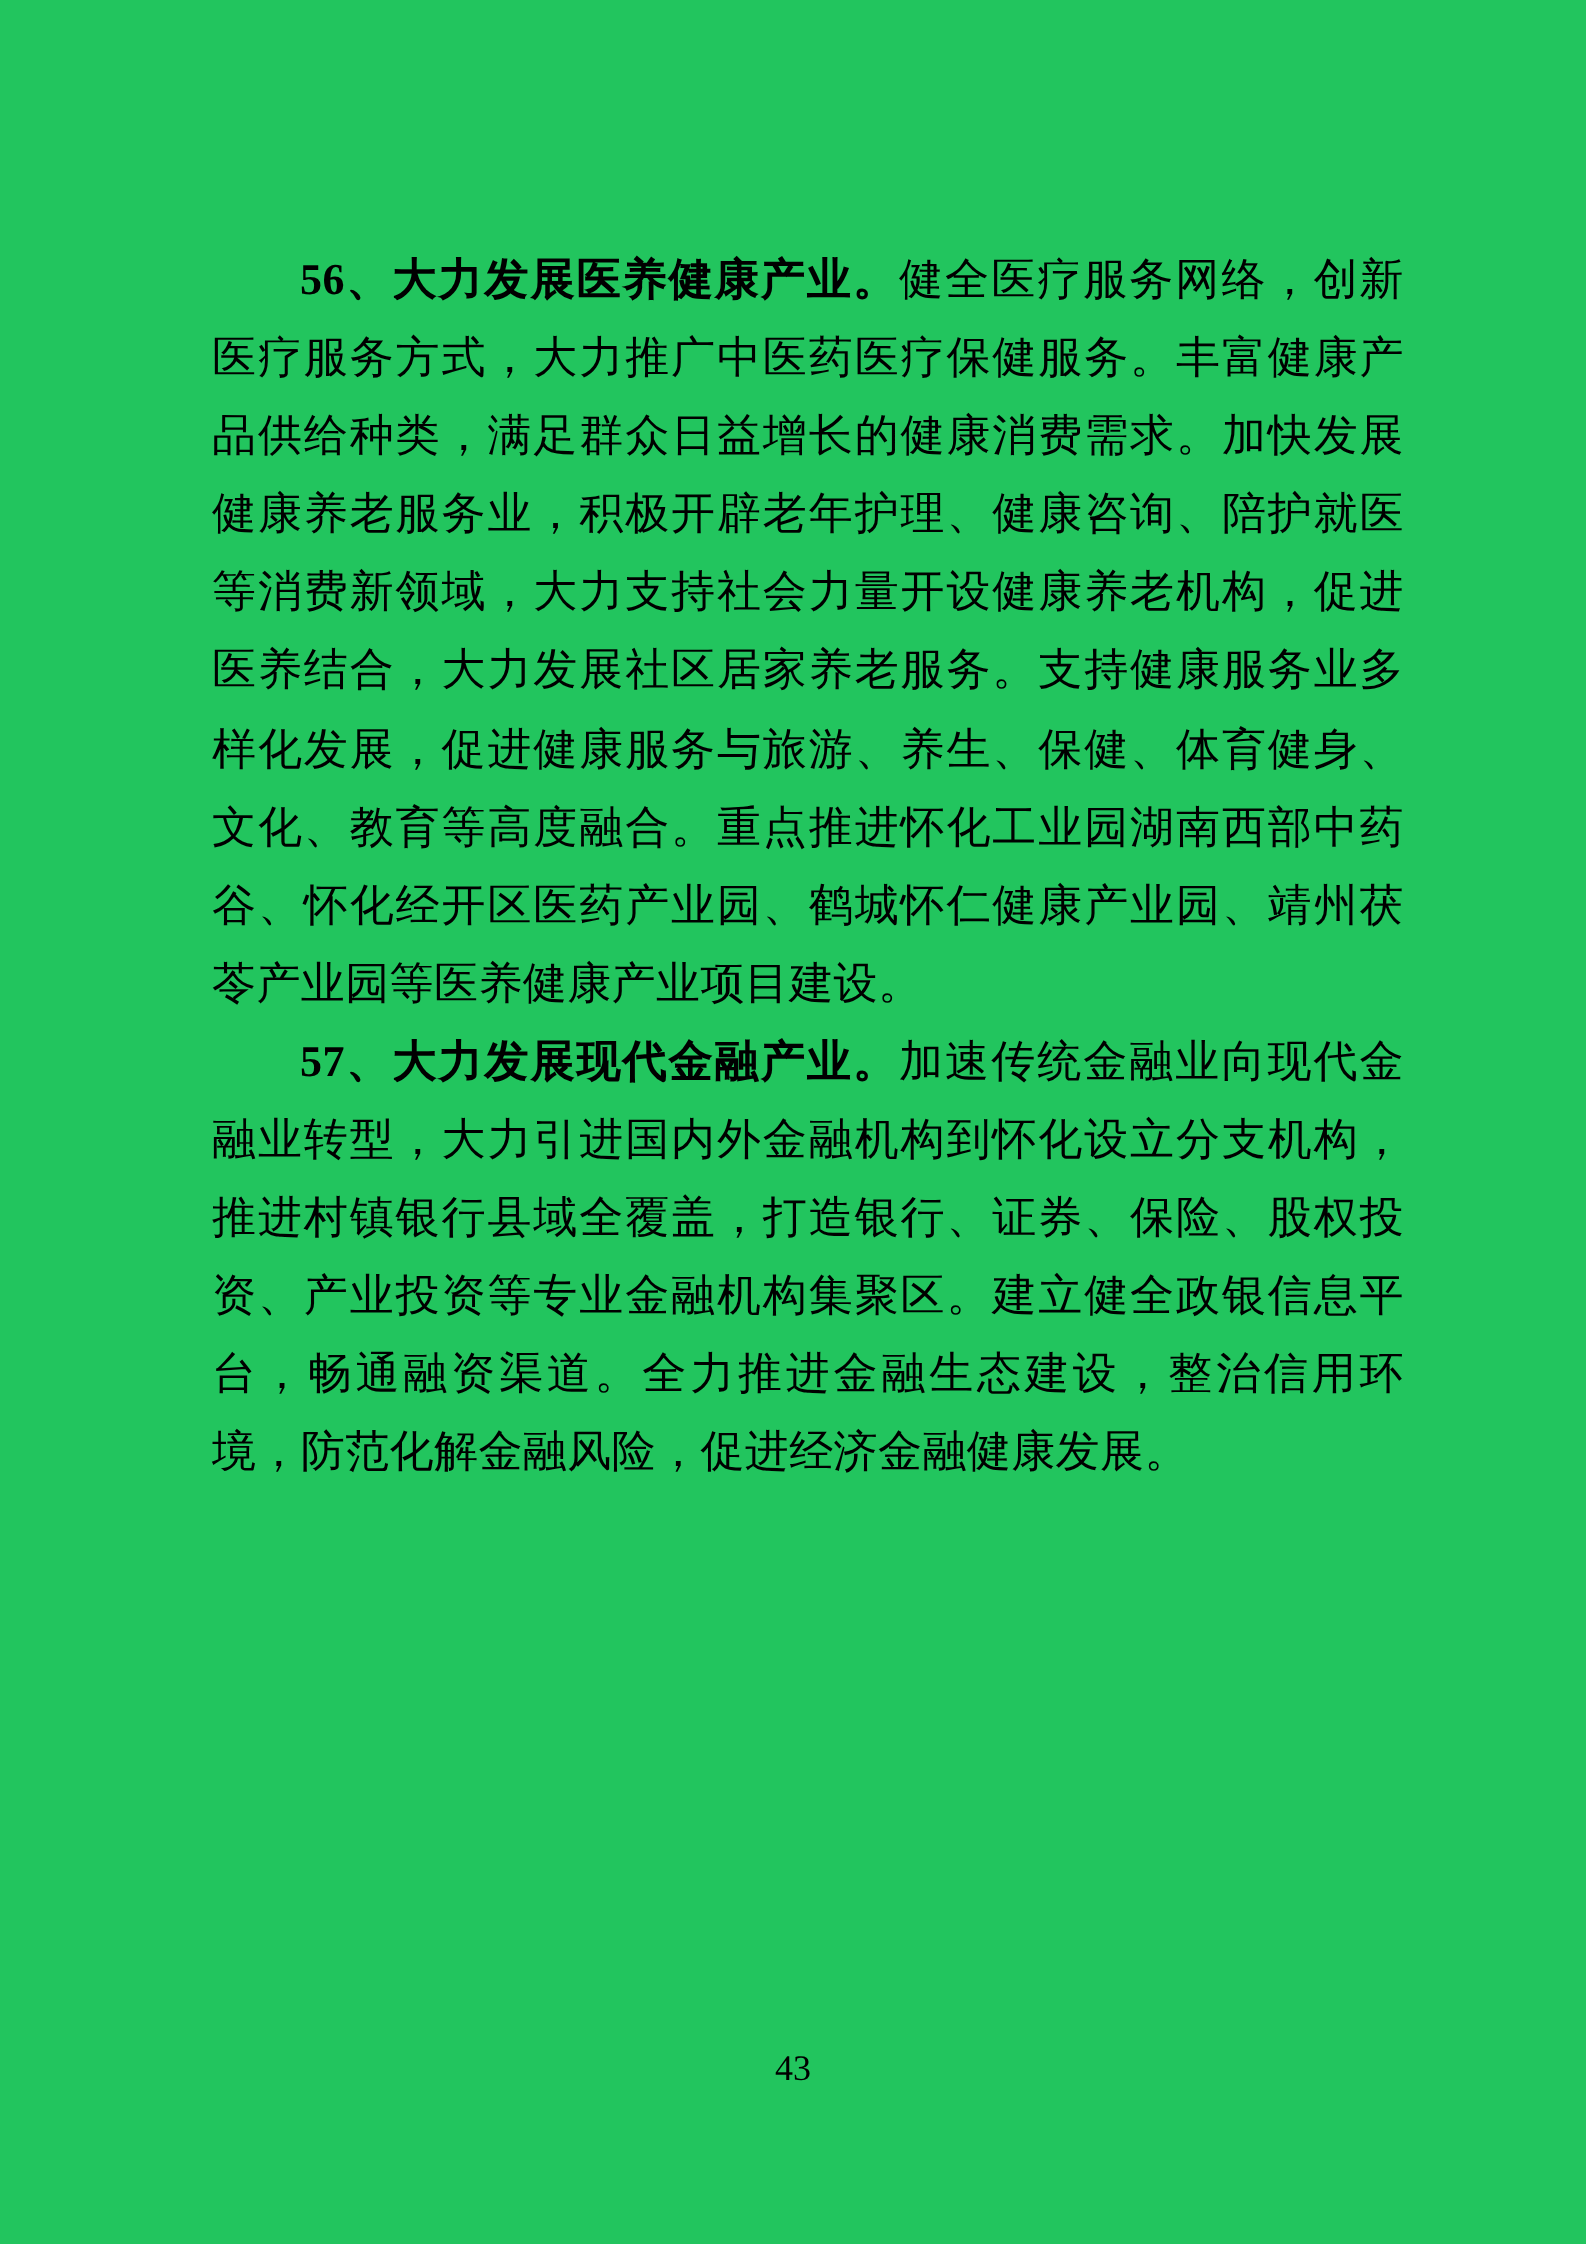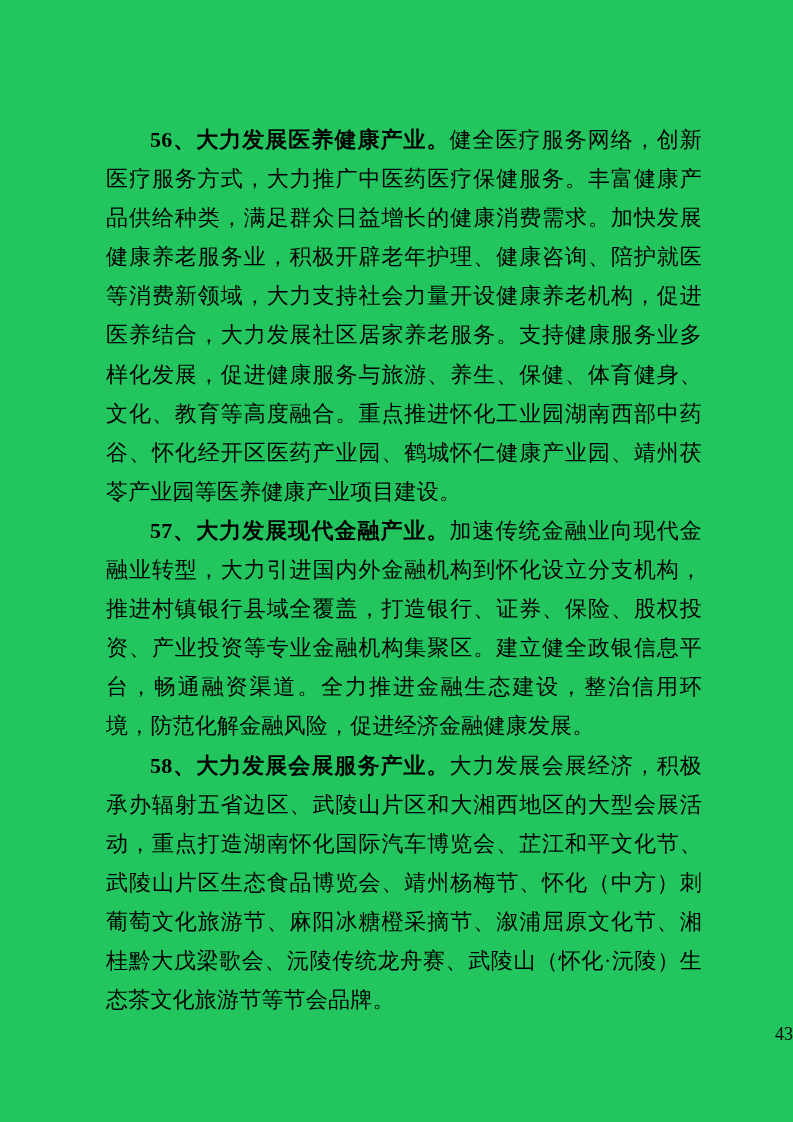--- a/index.html
+++ b/index.html
@@ -37,41 +37,38 @@
     font-weight: 700;
   }
   .para .body-text {
     font-weight: 400;
   }
   .page-number {
     position: absolute;
     left: 0;
     right: 0;
     top: 1022px;
-    text-align: right;
+    text-align: center;
     font-size: 18px;
     line-height: 24px;
     color: #000000;
     font-family: "Liberation Serif", "DejaVu Serif", serif;
   }
 </style>
 </head>
 <body>
 
 <div class="page">
   <div class="content">
 
     <p class="para">
       <span class="lead">56、大力发展医养健康产业。</span><span class="body-text">健全医疗服务网络，创新医疗服务方式，大力推广中医药医疗保健服务。丰富健康产品供给种类，满足群众日益增长的健康消费需求。加快发展健康养老服务业，积极开辟老年护理、健康咨询、陪护就医等消费新领域，大力支持社会力量开设健康养老机构，促进医养结合，大力发展社区居家养老服务。支持健康服务业多样化发展，促进健康服务与旅游、养生、保健、体育健身、文化、教育等高度融合。重点推进怀化工业园湖南西部中药谷、怀化经开区医药产业园、鹤城怀仁健康产业园、靖州茯苓产业园等医养健康产业项目建设。</span>
     </p>
 
     <p class="para">
       <span class="lead">57、大力发展现代金融产业。</span><span class="body-text">加速传统金融业向现代金融业转型，大力引进国内外金融机构到怀化设立分支机构，推进村镇银行县域全覆盖，打造银行、证券、保险、股权投资、产业投资等专业金融机构集聚区。建立健全政银信息平台，畅通融资渠道。全力推进金融生态建设，整治信用环境，防范化解金融风险，促进经济金融健康发展。</span>
     </p>
 
-    <p class="para">
-      <span class="lead">58、大力发展会展服务产业。</span><span class="body-text">大力发展会展经济，积极承办辐射五省边区、武陵山片区和大湘西地区的大型会展活动，重点打造湖南怀化国际汽车博览会、芷江和平文化节、武陵山片区生态食品博览会、靖州杨梅节、怀化（中方）刺葡萄文化旅游节、麻阳冰糖橙采摘节、溆浦屈原文化节、湘桂黔大戊梁歌会、沅陵传统龙舟赛、武陵山（怀化·沅陵）生态茶文化旅游节等节会品牌。</span>
-    </p>
 
   </div>
 
   <div class="page-number">43</div>
 </div>
 
 </body></html>

